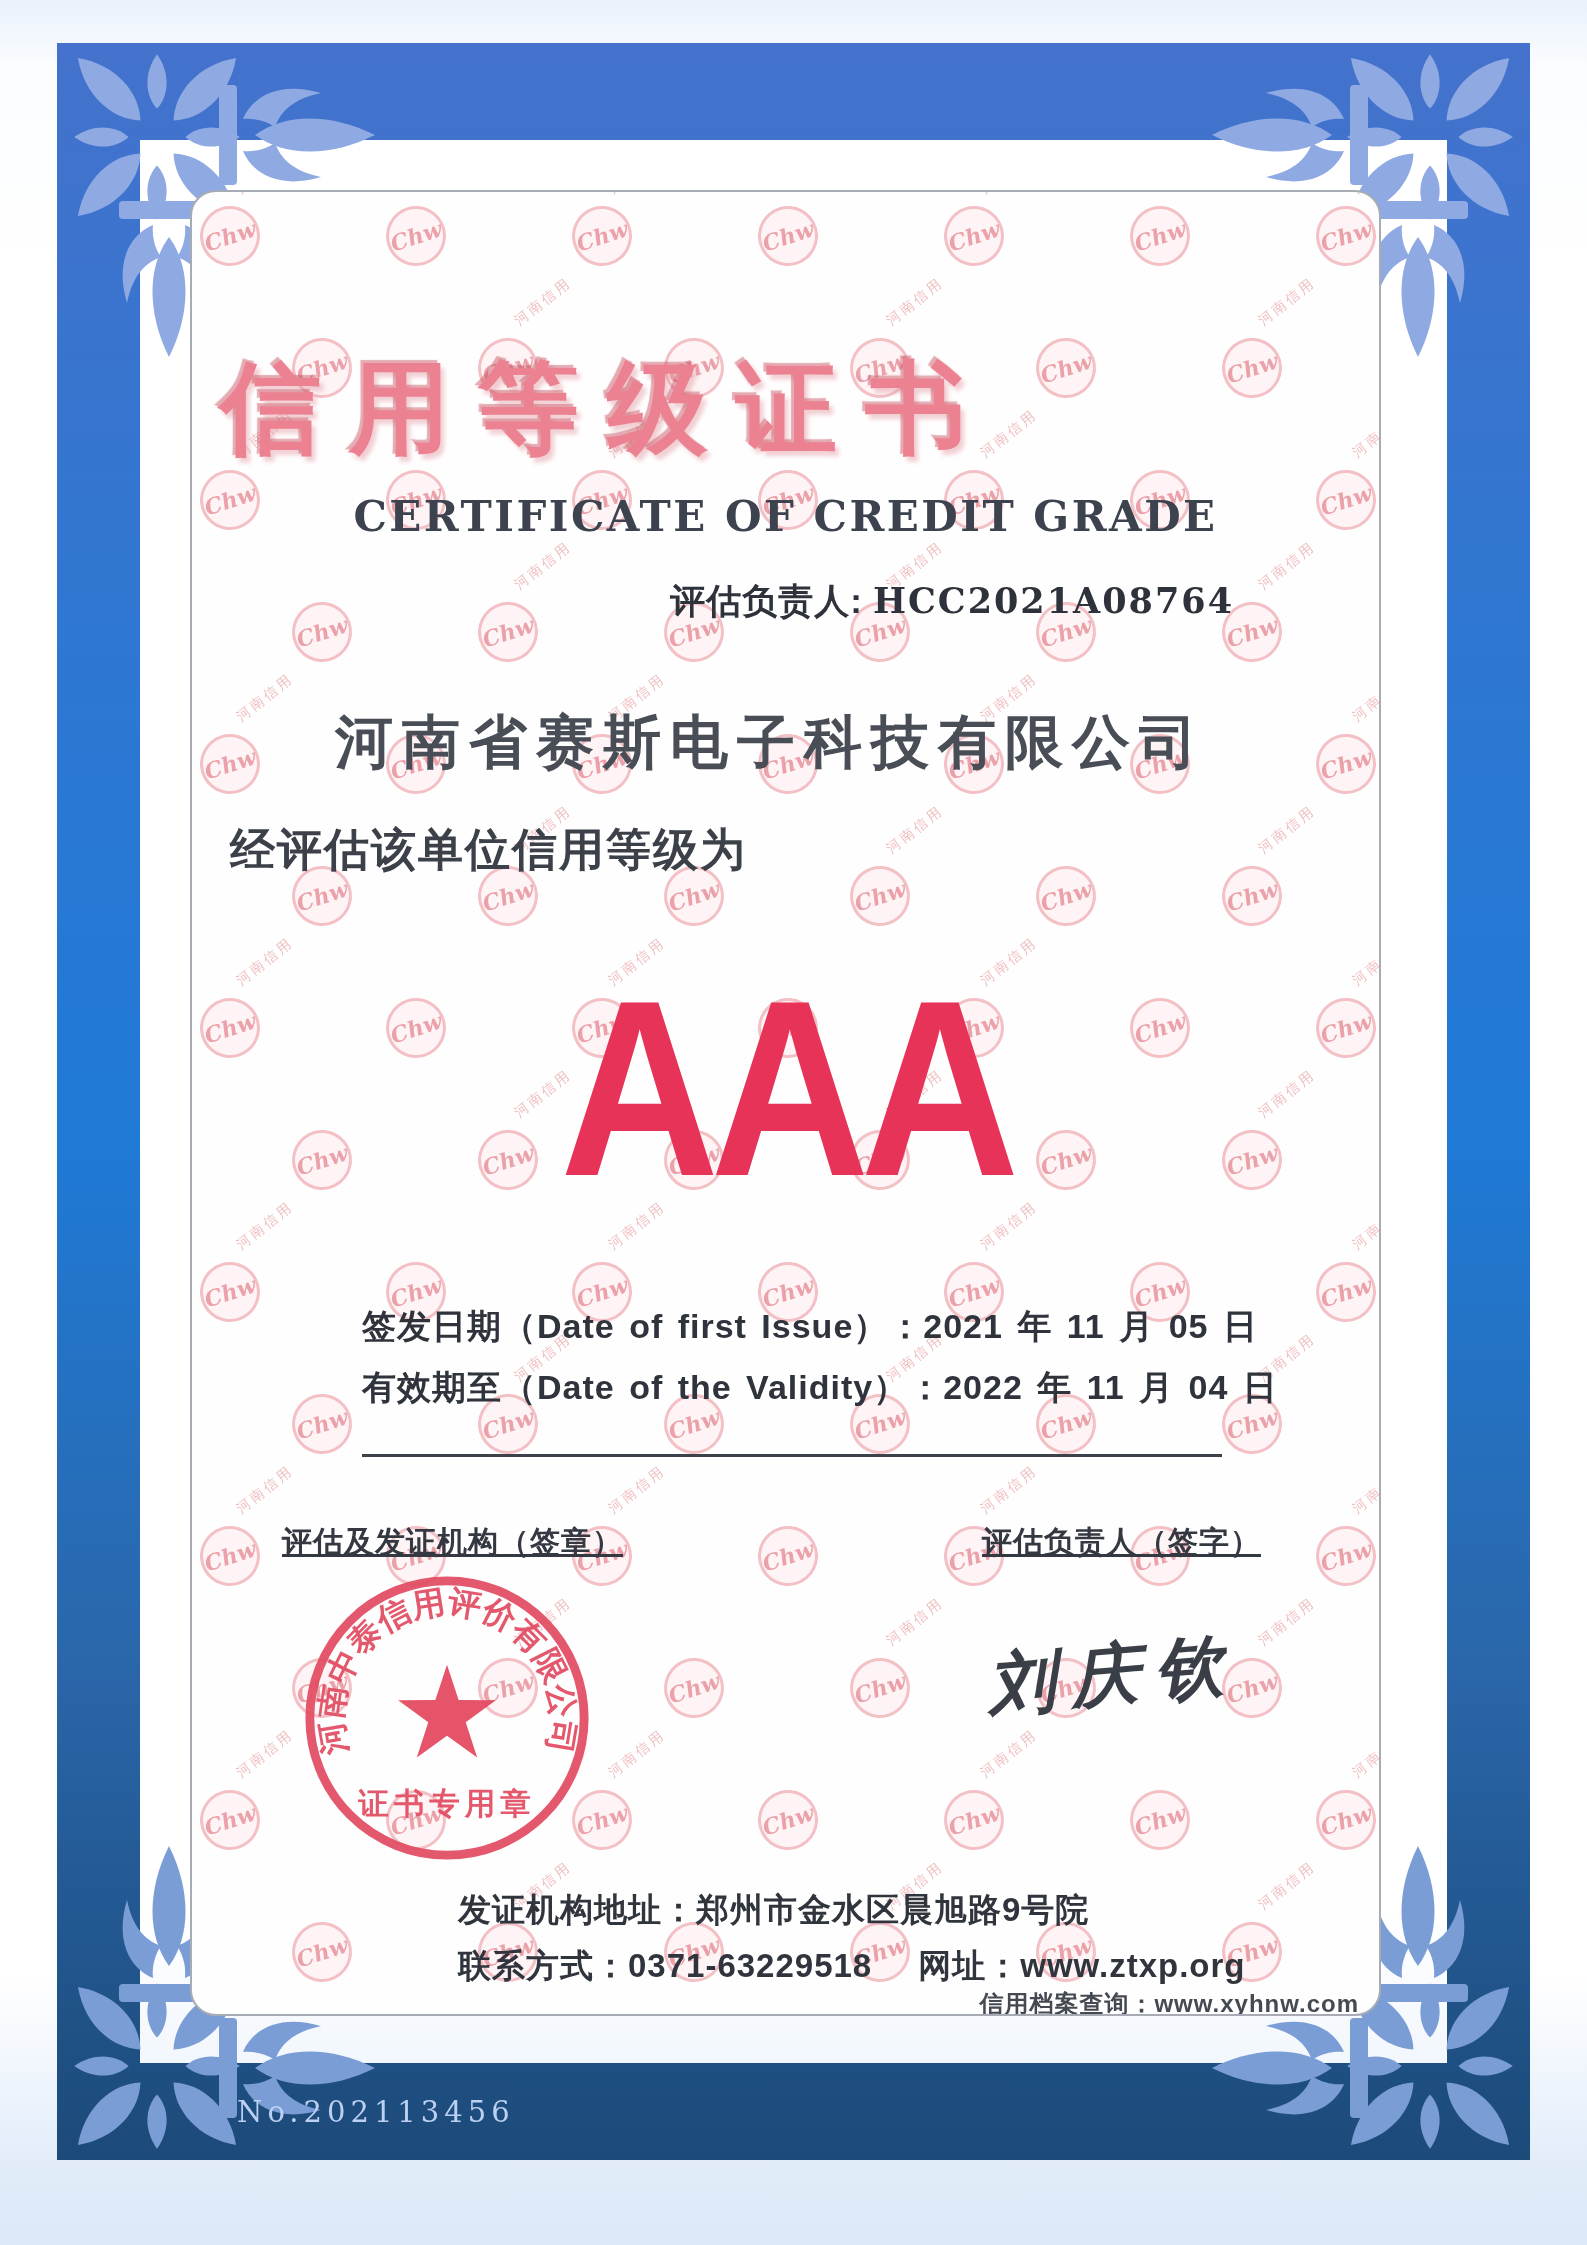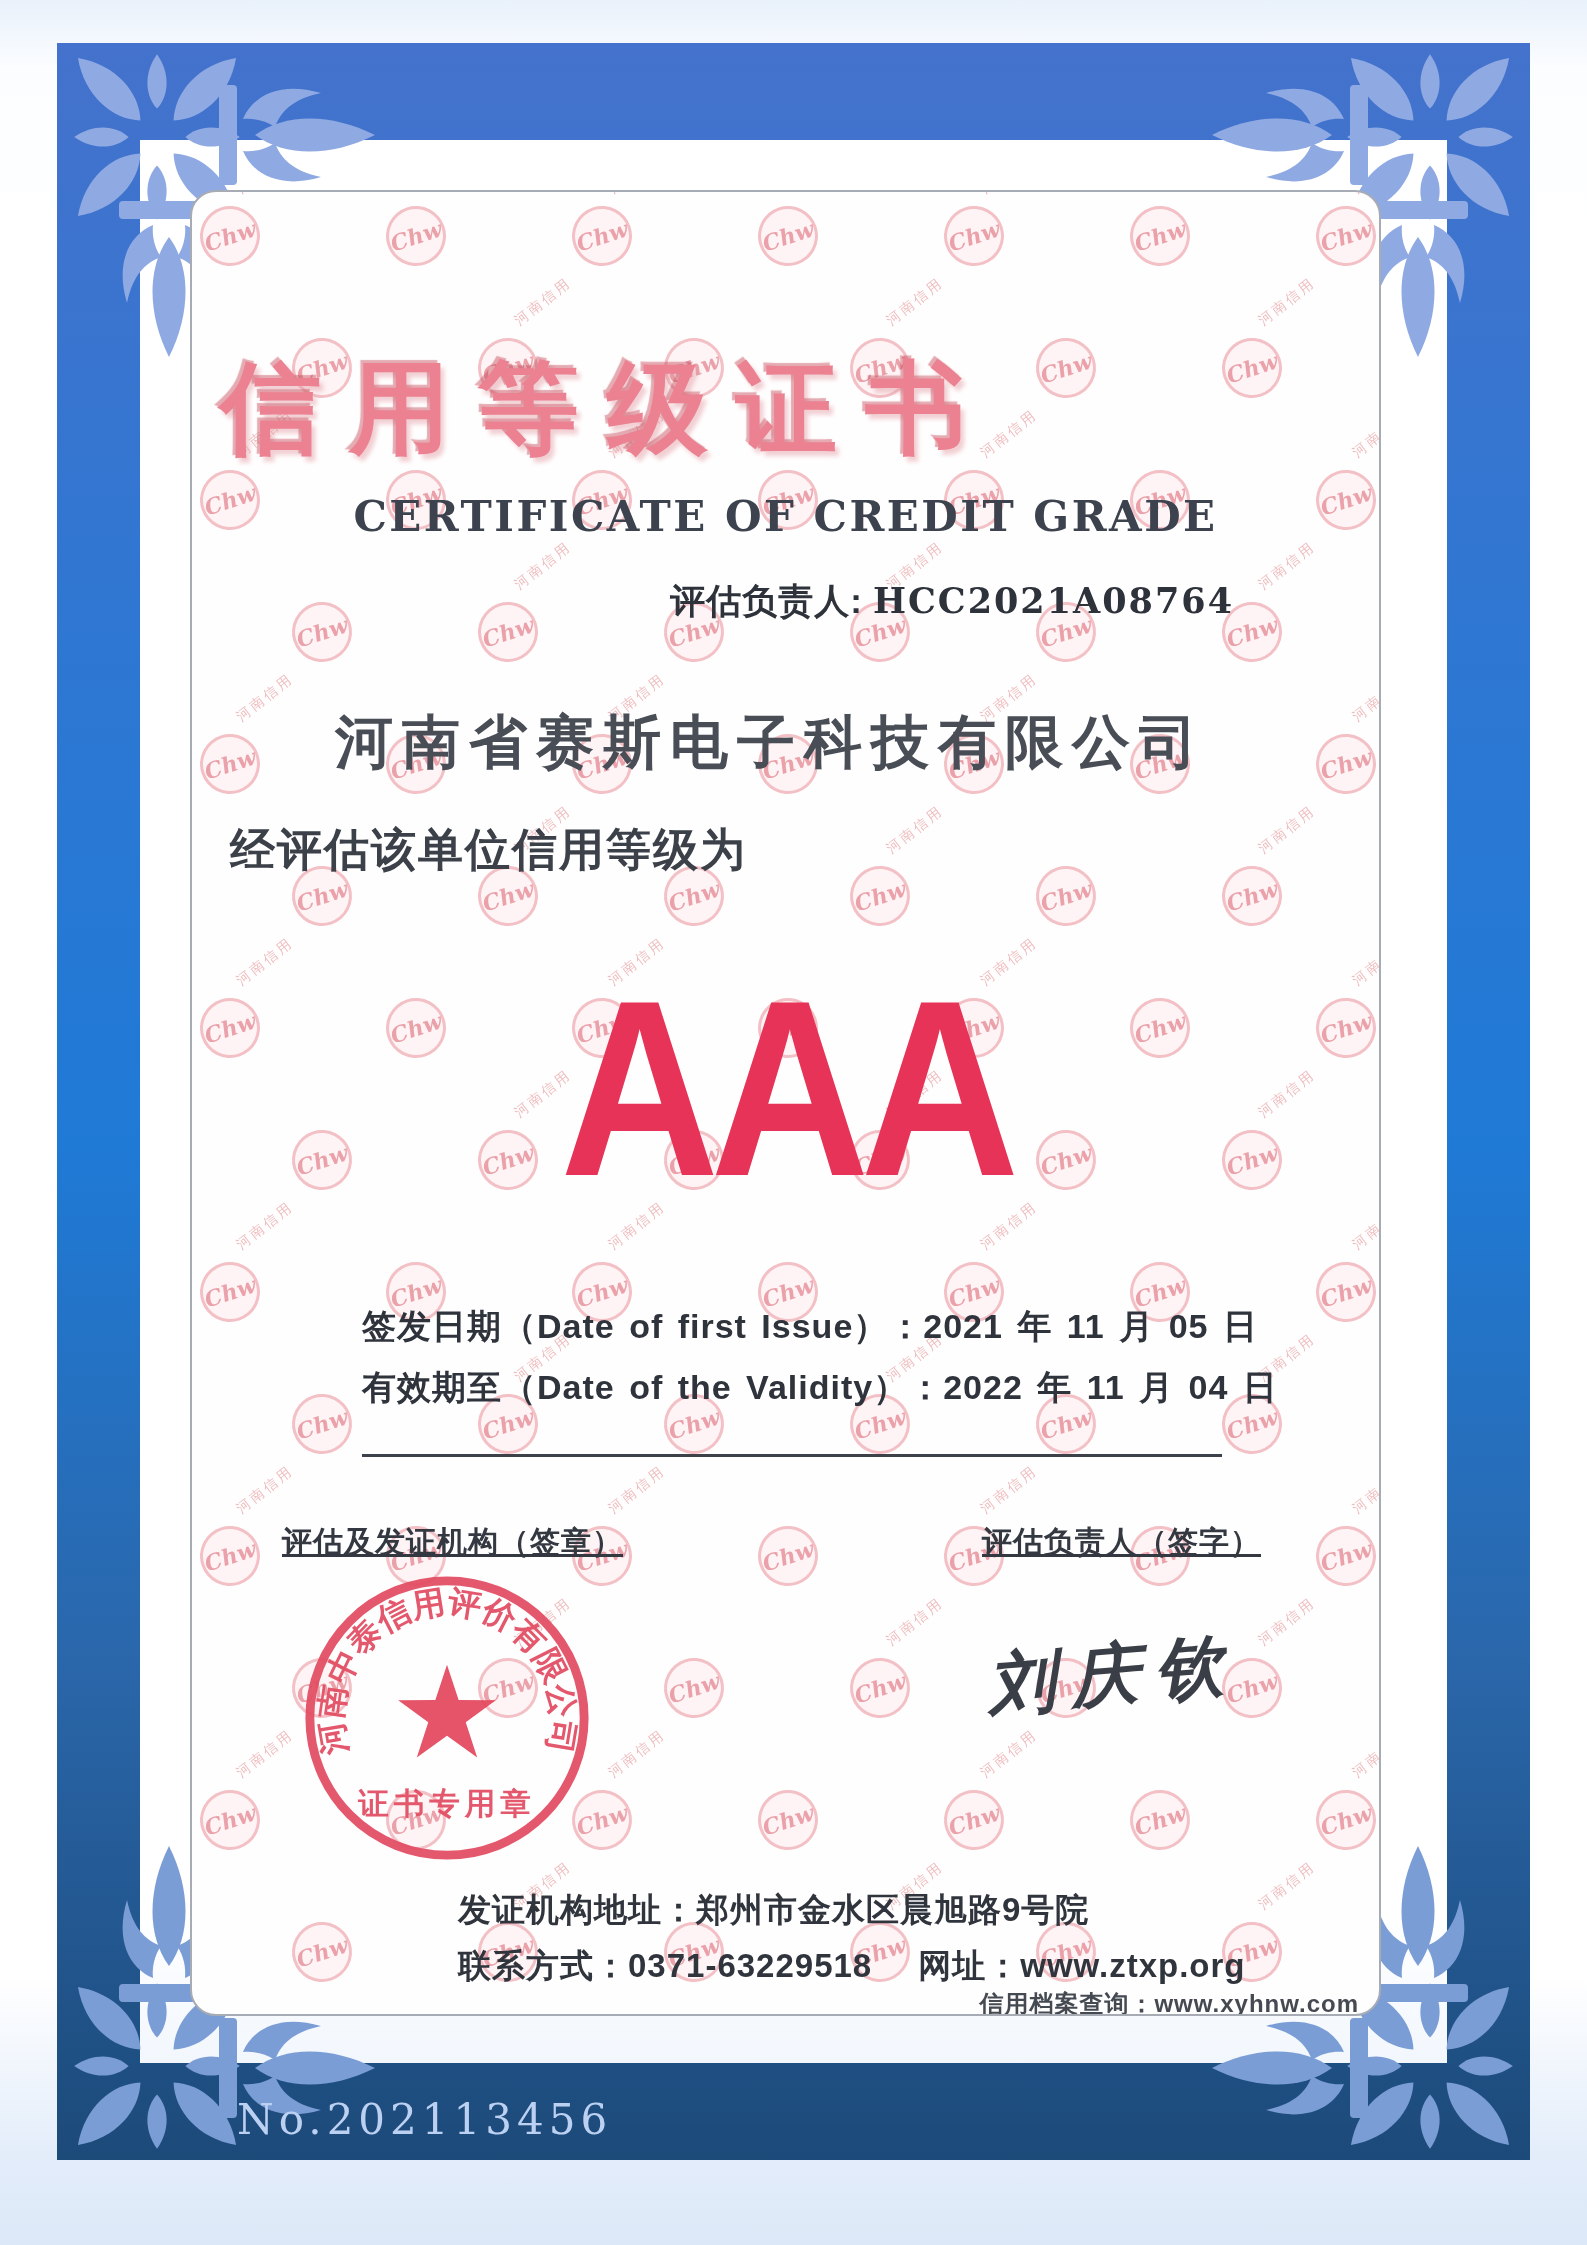--- a/index.html
+++ b/index.html
@@ -122,21 +122,21 @@
   }
   .contact .site{margin-left:46px;}
   .query{
     right:20px;top:1796px;
     font-weight:bold;font-size:24px;color:#454a52;letter-spacing:1px;white-space:nowrap;
   }
   
   .cert-no{
     position:absolute;left:237px;top:2095px;
     font-family:"DejaVu Serif","Liberation Serif",serif;
-    font-size:42px;letter-spacing:5px;color:#bcd0f2;white-space:nowrap;
+    font-size:29px;letter-spacing:5px;color:#bcd0f2;white-space:nowrap;
   }
 </style>
 </head>
 <body>
 
 <div class="page">
 
   <div class="frame">
     <svg width="0" height="0" style="position:absolute">
       <defs>

